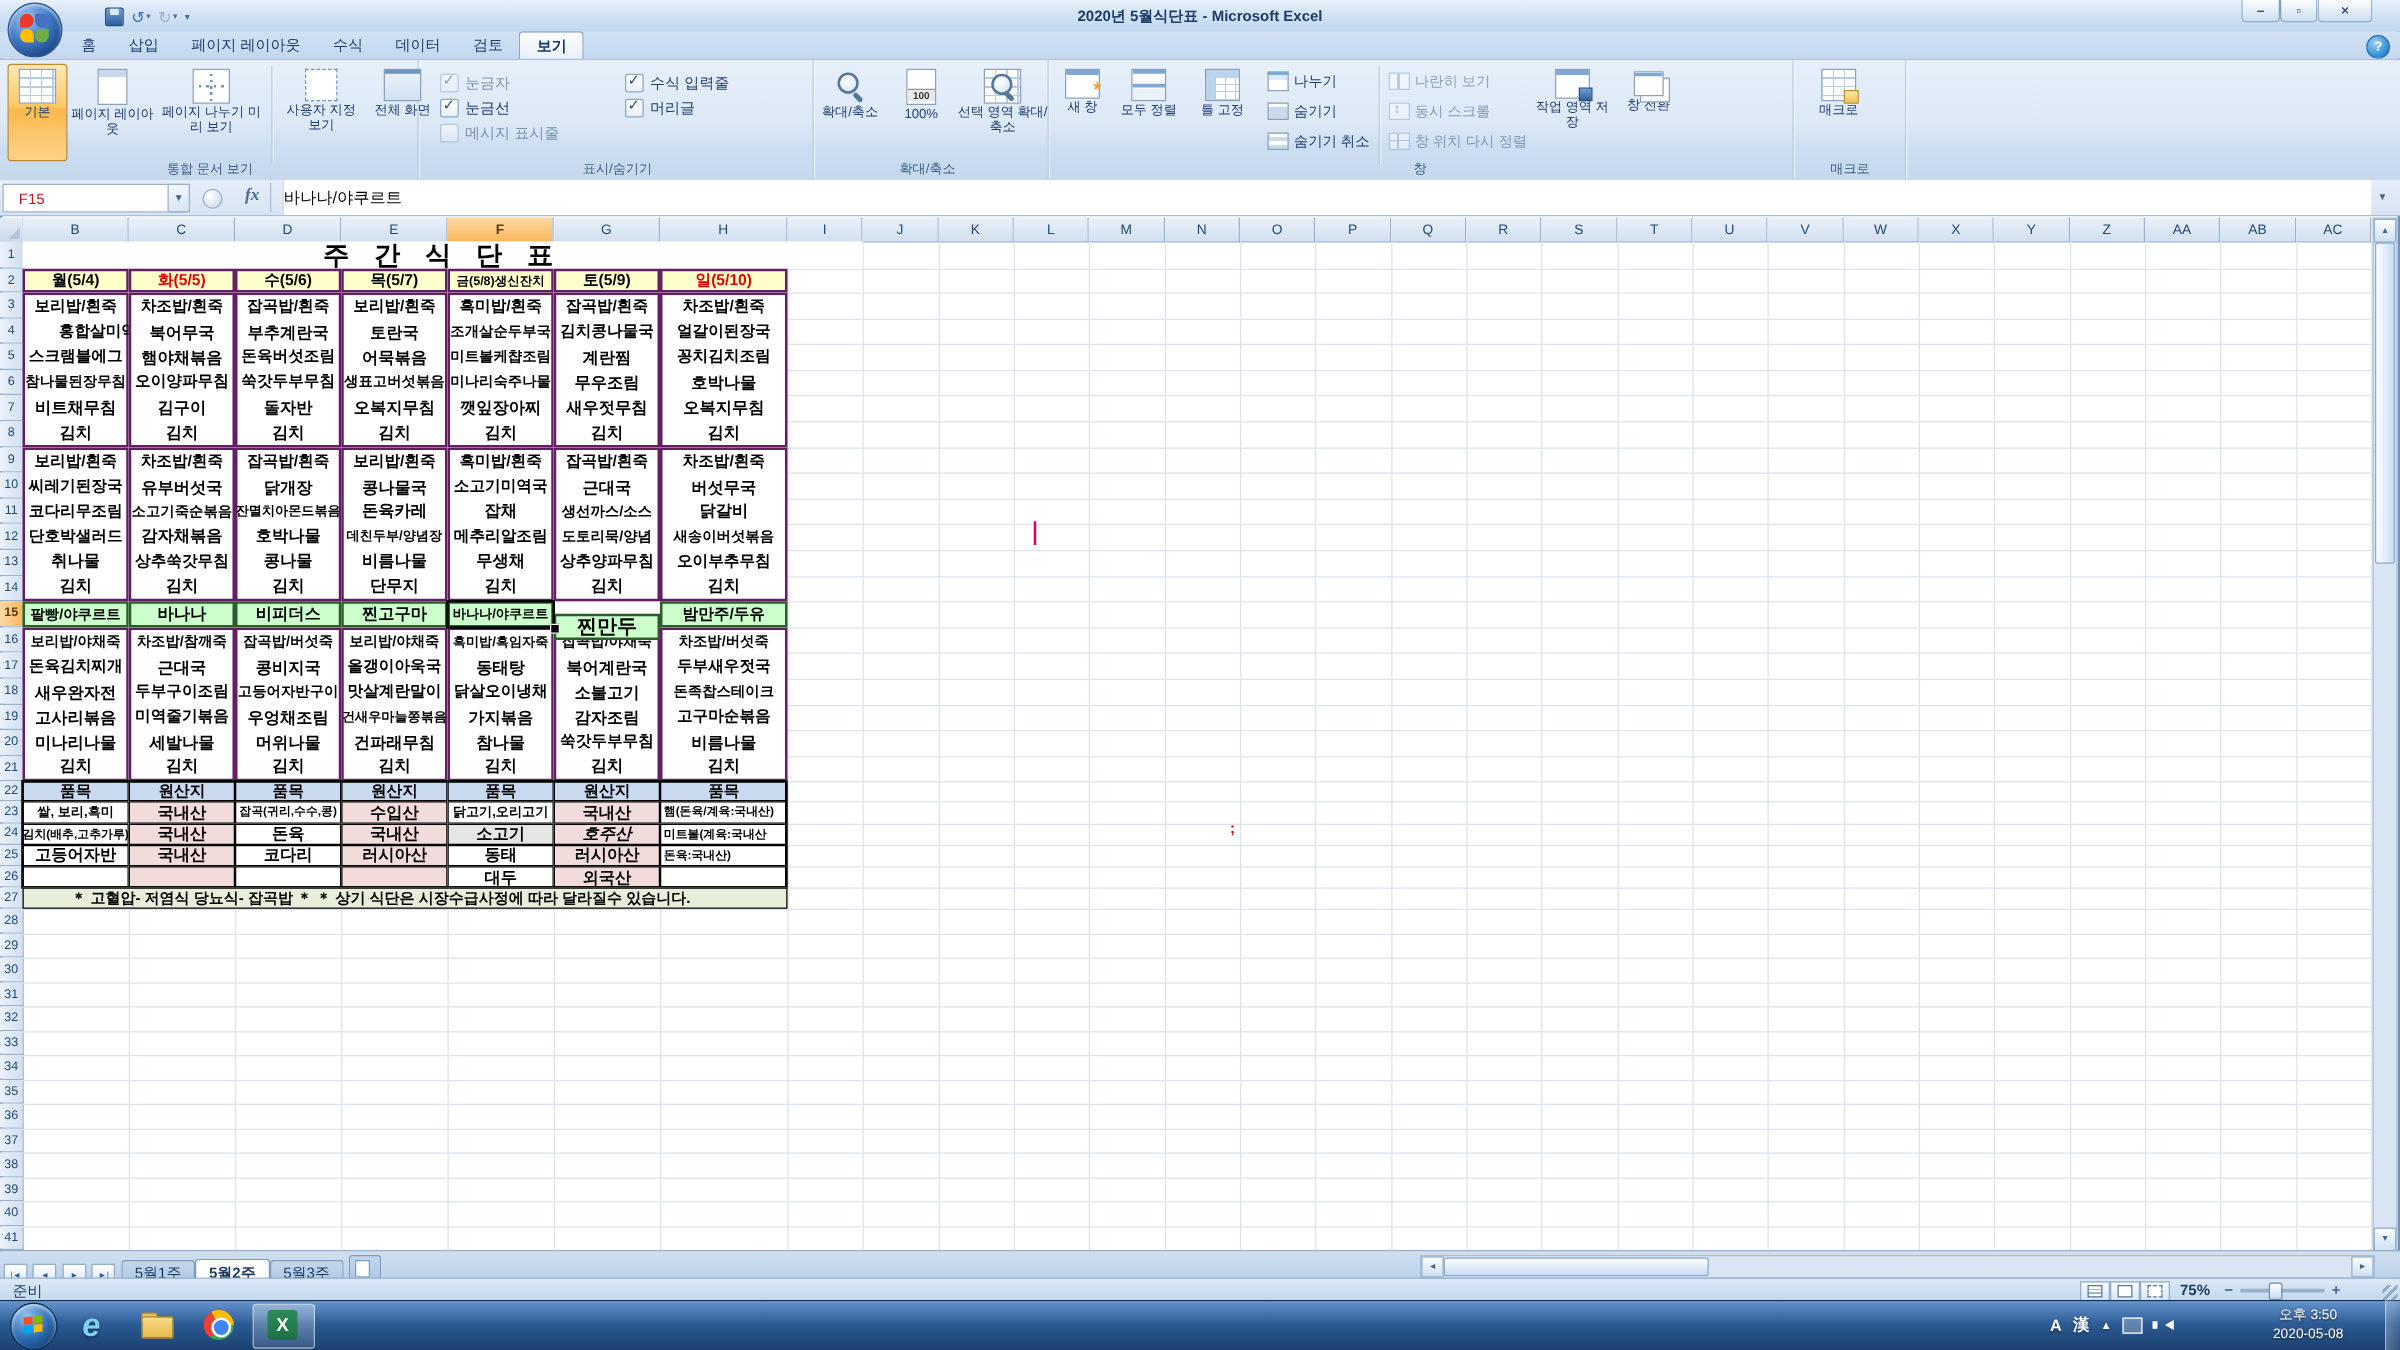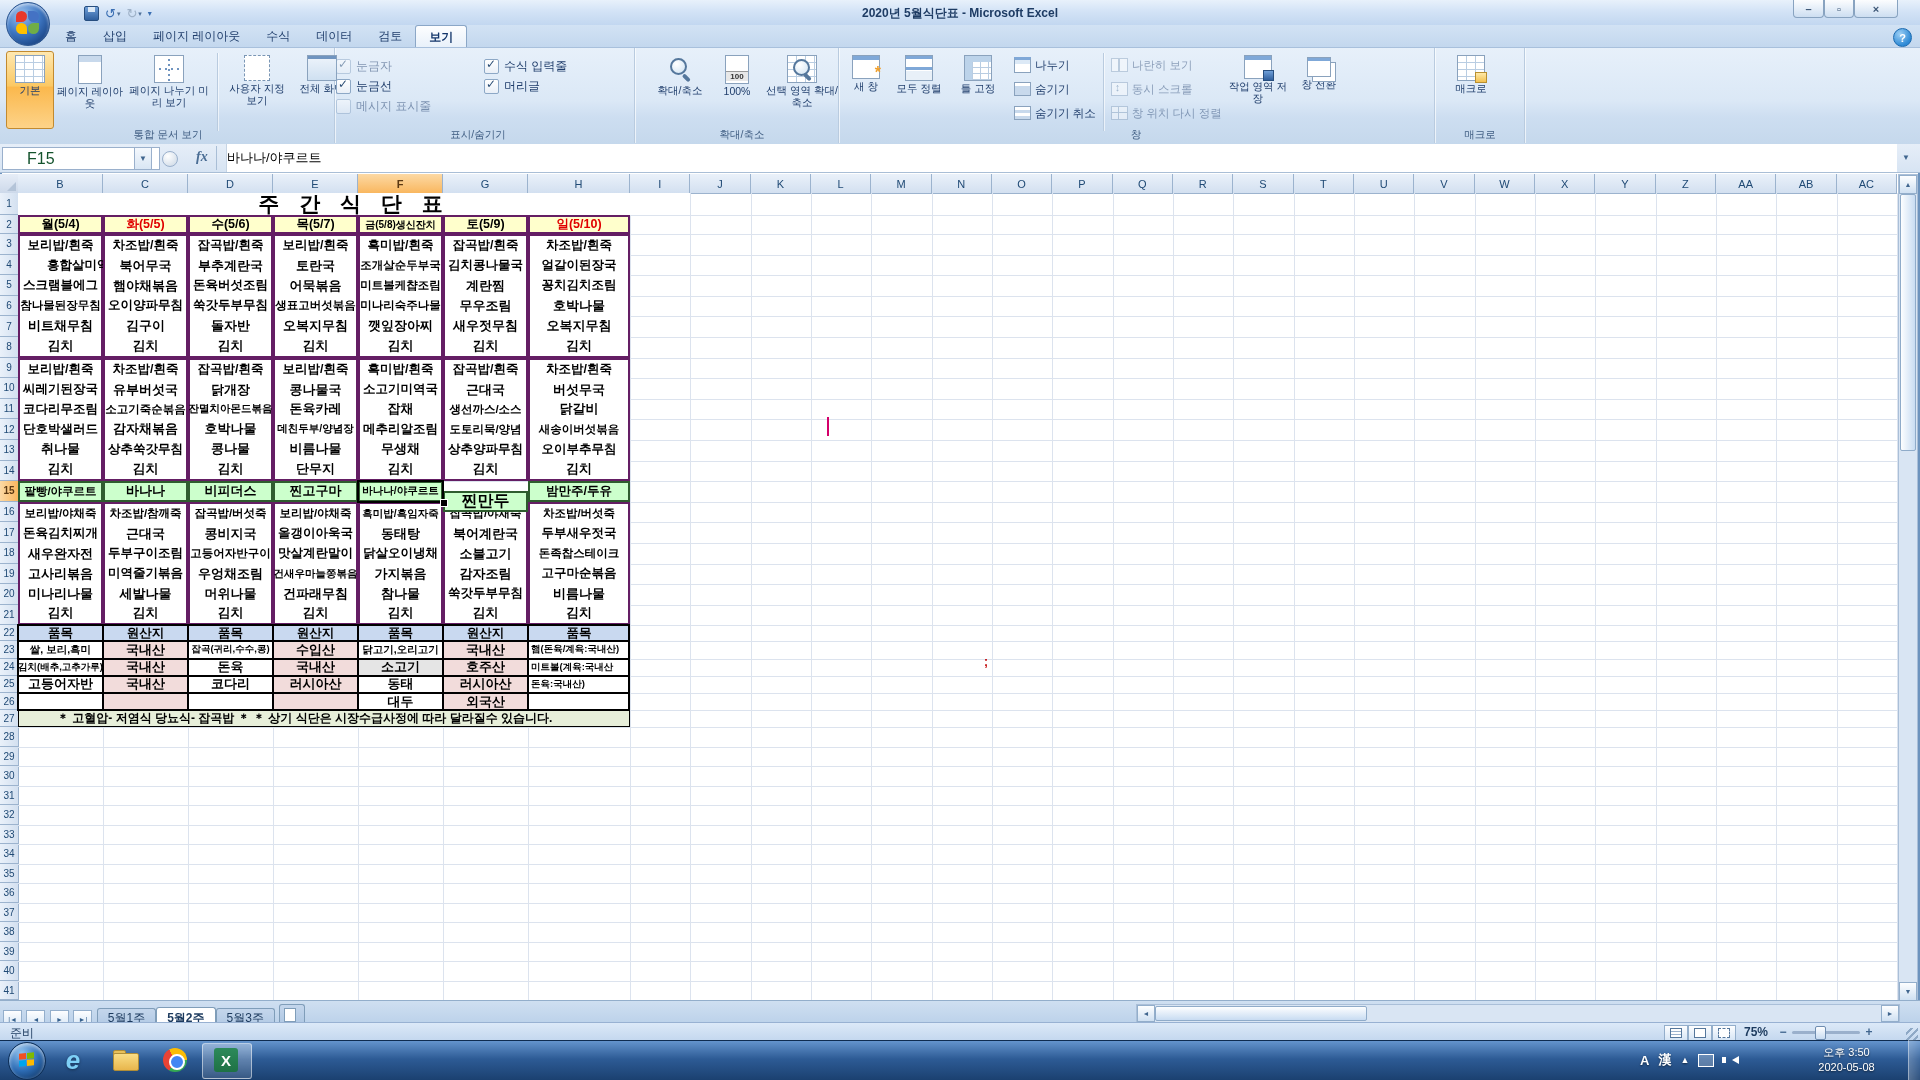--- a/index.html
+++ b/index.html
@@ -71,21 +71,21 @@
   .icm{width:15px;height:12px;border:1px solid #8aa2bd;background:#fff;flex:none;position:relative}
   .icm.m-split{box-shadow:inset 0 4px 0 #dce9f6;border-top:3px solid #7fa8d8}
   .icm.m-hide{background:linear-gradient(#fff 0 3px,#c8d9ec 3px)}
   .icm.m-unhide{background:repeating-linear-gradient(to bottom,#fff 0 3px,#c8d9ec 3px 6px)}
   .icm.m-side{background:linear-gradient(to right,#fff 0 6px,#8aa2bd 6px 8px,#fff 8px)}
   .icm.m-sync{background:#fff}
   .icm.m-sync::after{content:'↕';position:absolute;left:3px;top:-2px;font-size:11px;color:#55779c}
   .icm.m-reset{background:linear-gradient(to right,transparent 0 6px,#8aa2bd 6px 7px,transparent 7px),linear-gradient(to bottom,transparent 0 5px,#8aa2bd 5px 6px,transparent 6px),#fff}
   
   #fbar{left:0;top:144px;width:1920px;height:28px;background:linear-gradient(#e6eef8,#d7e4f3);border-bottom:1px solid #a9bed6;display:flex;align-items:center}
-  #namebox{position:absolute;left:2px;top:3px;width:132px;height:21px;background:#fff;border:1px solid #9ab0cc;font-size:16px;color:#14532d;display:flex;align-items:center;padding-left:24px}
+  #namebox{position:absolute;left:2px;top:3px;width:132px;height:21px;background:#fff;border:1px solid #9ab0cc;font-size:12px;color:#b91c1c;display:flex;align-items:center;padding-left:12px}
   #namebox-dd{position:absolute;left:134px;top:3px;width:16px;height:21px;background:linear-gradient(#f4f8fd,#d9e6f4);border:1px solid #9ab0cc;display:flex;align-items:center;justify-content: center;font-size:8px;color:#41668f}
   #fx-circle{position:absolute;left:162px;top:7px;width:14px;height:14px;border-radius:50%;background:radial-gradient(circle at 35% 30%,#fff,#c9d6e4);border:1px solid #9ab0cc}
   #fx-sym{position:absolute;left:196px;top:5px;font-family:"Liberation Serif","DejaVu Serif",serif;font-style:italic;font-weight:bold;font-size:14px;color:#4a6d94}
   #fdiv{position:absolute;left:216px;top:2px;width:1px;height:24px;background:#a9bed6}
   #ftext{position:absolute;left:226px;top:0;height:28px;display:flex;align-items:center;font-size:13px;color:#000;background:#fff;width:1670px;border-left:1px solid #c6d4e4}
   #fbar-dd{position:absolute;left:1902px;top:9px;font-size:8px;color:#41668f}
   
   .colhead{position:absolute;top:174px;height:19px;background:linear-gradient(#eaf1fa,#d3e0f0);border-right:1px solid #9cb3ce;border-bottom:1px solid #9cb3ce;display:flex;align-items:center;justify-content:center;font-size:11px;color:#204a75}
   .colhead.sel,.rowhead.sel{background:linear-gradient(#fcd9a4,#f9b75f 60%,#fbc univers);}
   .colhead.sel{background:linear-gradient(#fcd9a4,#f9b75f);border-bottom:2px solid #c87c22;color:#5a3812;font-weight:bold}
@@ -195,21 +195,21 @@
           <div class="icon32 ic-customview"></div>
           <div class="lbl">사용자 지정 보기</div>
         </div>
         <div class="bigbtn" style="width: 56px; height: 74px;">
           <div class="icon32 ic-fullscreen"></div>
           <div class="lbl">전체 화면</div>
         </div>
       </div>
     <div class="grplabel">통합 문서 보기</div>
   </div>
-  <div class="grp" style="left:322px;width:312px">
+  <div class="grp" style="left:338px;width:312px">
     <div class="abs" id="g2-col1" style="left:14px;top:8px">
         <div class="checkrow dim">
           <div class="cb on"></div>
           <div class="clbl">눈금자</div>
         </div>
         <div class="checkrow">
           <div class="cb on"></div>
           <div class="clbl">눈금선</div>
         </div>
         <div class="checkrow dim">
@@ -662,21 +662,21 @@
     <div class="cell orig" style="left: 188px; top: 641.4px; width: 85px; height: 17.2px; background: rgb(255, 255, 255); font-size: 9.5px;">잡곡(귀리,수수,콩)</div>
     <div class="cell orig" style="left: 273px; top: 641.4px; width: 85px; height: 17.2px; background: rgb(242, 220, 219); font-size: 13px;">수입산</div>
     <div class="cell orig" style="left: 358px; top: 641.4px; width: 85px; height: 17.2px; background: rgb(255, 255, 255); font-size: 10.5px;">닭고기,오리고기</div>
     <div class="cell orig" style="left: 443px; top: 641.4px; width: 85px; height: 17.2px; background: rgb(242, 220, 219); font-size: 13px;">국내산</div>
     <div class="cell orig" style="left: 528px; top: 641.4px; width: 102px; height: 17.2px; background: rgb(255, 255, 255); font-size: 9.5px; justify-content: flex-start; padding-left: 2px;">햄(돈육/계육:국내산)</div>
     <div class="cell orig" style="left: 18px; top: 658.6px; width: 85px; height: 17.2px; background: rgb(255, 255, 255); font-size: 9.5px;">김치(배추,고추가루)</div>
     <div class="cell orig" style="left: 103px; top: 658.6px; width: 85px; height: 17.2px; background: rgb(242, 220, 219); font-size: 13px;">국내산</div>
     <div class="cell orig" style="left: 188px; top: 658.6px; width: 85px; height: 17.2px; background: rgb(255, 255, 255); font-size: 13px;">돈육</div>
     <div class="cell orig" style="left: 273px; top: 658.6px; width: 85px; height: 17.2px; background: rgb(242, 220, 219); font-size: 13px;">국내산</div>
     <div class="cell orig" style="left: 358px; top: 658.6px; width: 85px; height: 17.2px; background: #e5e5e5; font-size: 13px;">소고기</div>
-    <div class="cell orig" style="left: 443px; top: 658.6px; width: 85px; height: 17.2px; background: rgb(242, 220, 219); font-size: 13px;">호주산</div>
+    <div class="cell orig" style="left: 443px; top: 658.6px; width: 85px; height: 17.2px; background: rgb(242, 220, 219); font-size: 13px; font-style: italic;">호주산</div>
     <div class="cell orig" style="left: 528px; top: 658.6px; width: 102px; height: 17.2px; background: rgb(255, 255, 255); font-size: 9.5px; justify-content: flex-start; padding-left: 2px;">미트볼(계육:국내산</div>
     <div class="cell orig" style="left: 18px; top: 675.8px; width: 85px; height: 17.2px; background: rgb(255, 255, 255); font-size: 13px;">고등어자반</div>
     <div class="cell orig" style="left: 103px; top: 675.8px; width: 85px; height: 17.2px; background: rgb(242, 220, 219); font-size: 13px;">국내산</div>
     <div class="cell orig" style="left: 188px; top: 675.8px; width: 85px; height: 17.2px; background: rgb(255, 255, 255); font-size: 13px;">코다리</div>
     <div class="cell orig" style="left: 273px; top: 675.8px; width: 85px; height: 17.2px; background: rgb(242, 220, 219); font-size: 13px;">러시아산</div>
     <div class="cell orig" style="left: 358px; top: 675.8px; width: 85px; height: 17.2px; background: rgb(255, 255, 255); font-size: 13px;">동태</div>
     <div class="cell orig" style="left: 443px; top: 675.8px; width: 85px; height: 17.2px; background: rgb(242, 220, 219); font-size: 13px;">러시아산</div>
     <div class="cell orig" style="left: 528px; top: 675.8px; width: 102px; height: 17.2px; background: rgb(255, 255, 255); font-size: 9.5px; justify-content: flex-start; padding-left: 2px;">돈육:국내산)</div>
     <div class="cell orig" style="left: 18px; top: 693px; width: 85px; height: 17.2px; background: rgb(255, 255, 255); font-size: 13px;"></div>
     <div class="cell orig" style="left: 103px; top: 693px; width: 85px; height: 17.2px; background: rgb(242, 220, 219); font-size: 13px;"></div>

